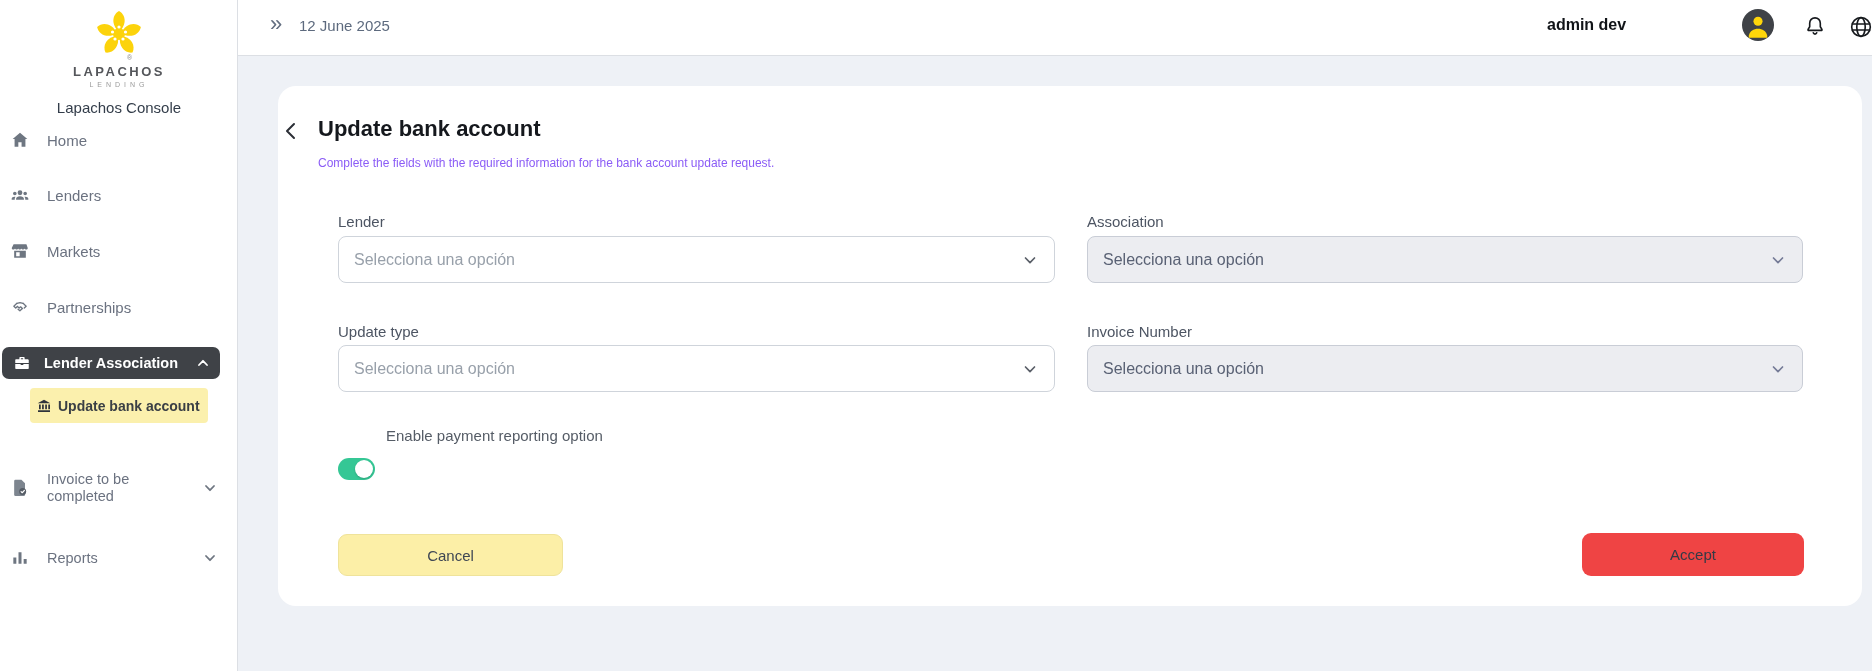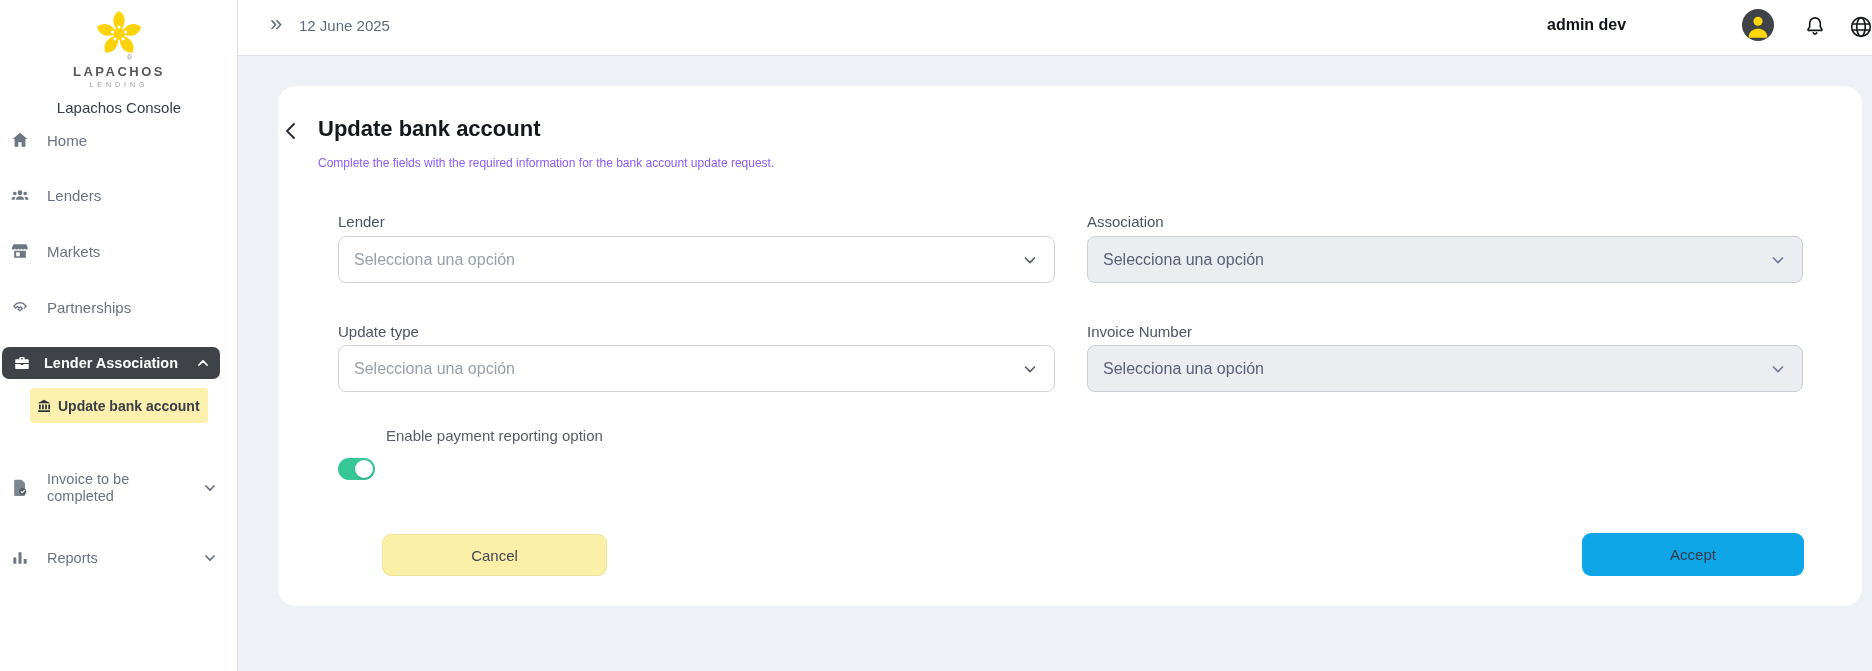--- a/index.html
+++ b/index.html
@@ -59,22 +59,22 @@
   .select .chev{flex:0 0 auto;}
 
   .toggle-label{position:absolute;left:60px;top:341px;font-size:15px;color:#555c66;margin-left:48px;}
   .toggle{position:absolute;left:60px;top:372px;width:37px;height:22px;border-radius:12px;
           background:#35c795;cursor:pointer;}
   .toggle .knob{position:absolute;right:2px;top:2px;width:18px;height:18px;border-radius:50%;background:#ffffff;
                 box-shadow:0 1px 2px rgba(0,0,0,.18);}
 
   .btn{position:absolute;display:flex;align-items:center;justify-content:center;border-radius:9px;
        font-size:15px;font-family:"Liberation Sans",sans-serif;cursor:pointer;box-sizing:border-box;}
-  .btn-cancel{left:60px;top:448px;width:225px;height:42px;background:#fcefa7;border:1px solid #efe39b;color:#3f4754;margin-left:44px;}
-  .btn-accept{left:1304px;top:447px;width:222px;height:43px;background:#0ea5e9;border:none;color:#333a46;}
+  .btn-cancel{left:60px;top:448px;width:225px;height:42px;background:#fcefa7;border:1px solid #efe39b;color:#3f4754;}
+  .btn-accept{left:1304px;top:447px;width:222px;height:43px;background:#ef4444;border:none;color:#333a46;}
 </style>
 </head>
 <body>
 
 <div class="app">
 
   <div class="sidebar">
     <div class="logo-wrap">
       <svg class="logo-flower" width="54" height="54" viewBox="0 0 54 54">
         <g fill="#FCD30B">

